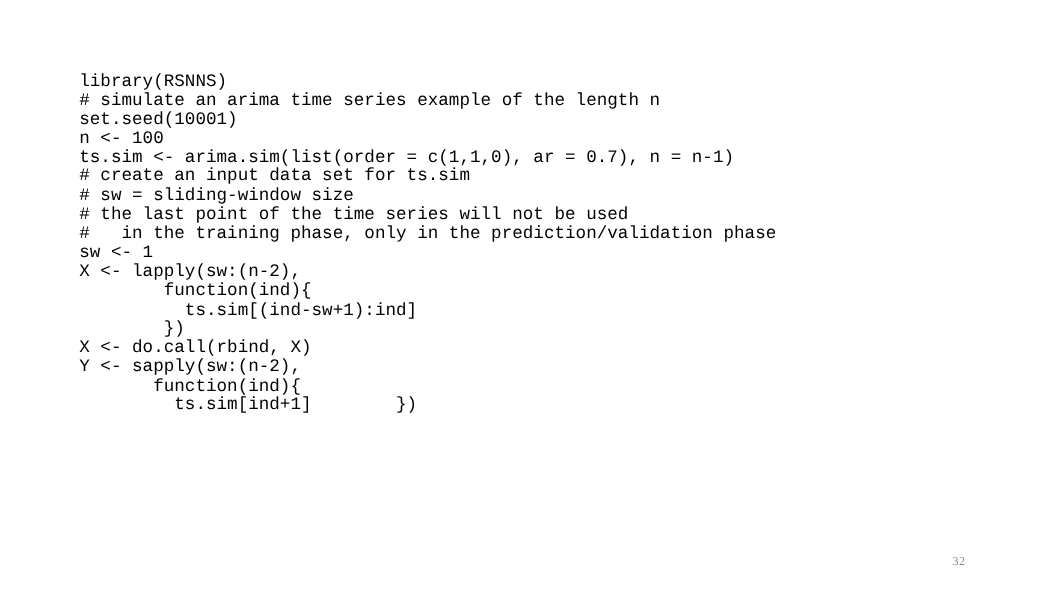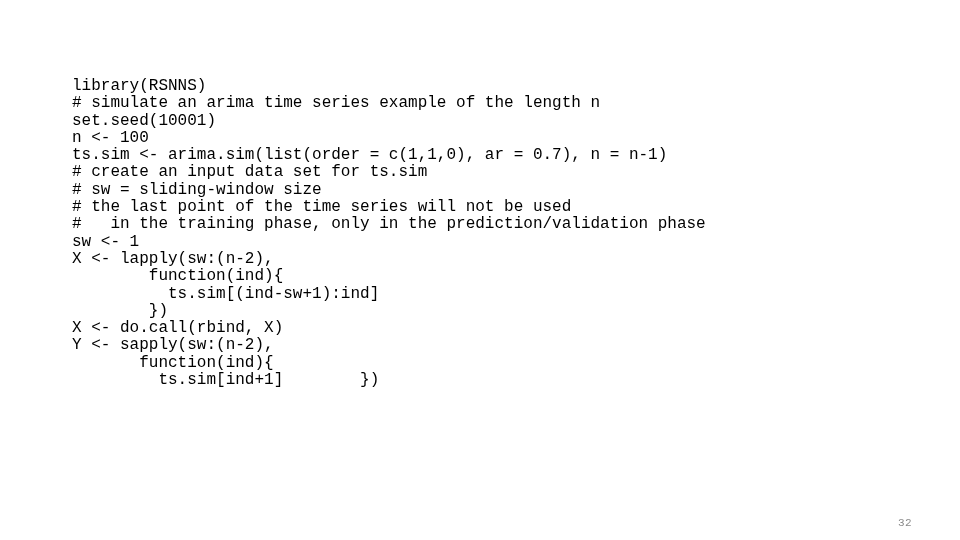--- a/index.html
+++ b/index.html
@@ -11,21 +11,21 @@
     height: 540px;
     background: #ffffff;
     font-family: "Liberation Mono", "DejaVu Sans Mono", monospace;
     overflow: hidden;
     position: relative;
   }
 
   #slide {
     position: absolute;
     left: 0;
-    top: 12px;
+    top: 0;
     width: 960px;
     height: 400px;
     background: #ffffff;
   }
 
   #code-block {
     position: absolute;
     left: 72px;
     top: 50px;
     width: 860px;
@@ -44,25 +44,24 @@
     white-space: pre;
     font-family: "Liberation Mono", "DejaVu Sans Mono", monospace;
     font-size: 16px;
     color: #000000;
   }
 
   #page-number {
     position: absolute;
     left: 866px;
     top: 505px;
-    font-family: Liberation Mono, monospace;
+    font-family: Liberation Serif, serif;
     font-size: 11px;
     color: #8a8a8a;
     letter-spacing: 0.3px;
-    margin-left: 32px;
   }
 </style>
 </head>
 <body>
 
 <div id="slide">
 
   <pre id="code-block"><span class="code-line">library(RSNNS)</span><span class="code-line"># simulate an arima time series example of the length n</span><span class="code-line">set.seed(10001)</span><span class="code-line">n &lt;- 100</span><span class="code-line">ts.sim &lt;- arima.sim(list(order = c(1,1,0), ar = 0.7), n = n-1)</span><span class="code-line"># create an input data set for ts.sim</span><span class="code-line"># sw = sliding-window size</span><span class="code-line"># the last point of the time series will not be used</span><span class="code-line">#   in the training phase, only in the prediction/validation phase</span><span class="code-line">sw &lt;- 1</span><span class="code-line">X &lt;- lapply(sw:(n-2),</span><span class="code-line">        function(ind){</span><span class="code-line">          ts.sim[(ind-sw+1):ind]</span><span class="code-line">        })</span><span class="code-line">X &lt;- do.call(rbind, X)</span><span class="code-line">Y &lt;- sapply(sw:(n-2),</span><span class="code-line">       function(ind){</span><span class="code-line">         ts.sim[ind+1]        })</span></pre>
 
   <div id="page-number">32</div>

